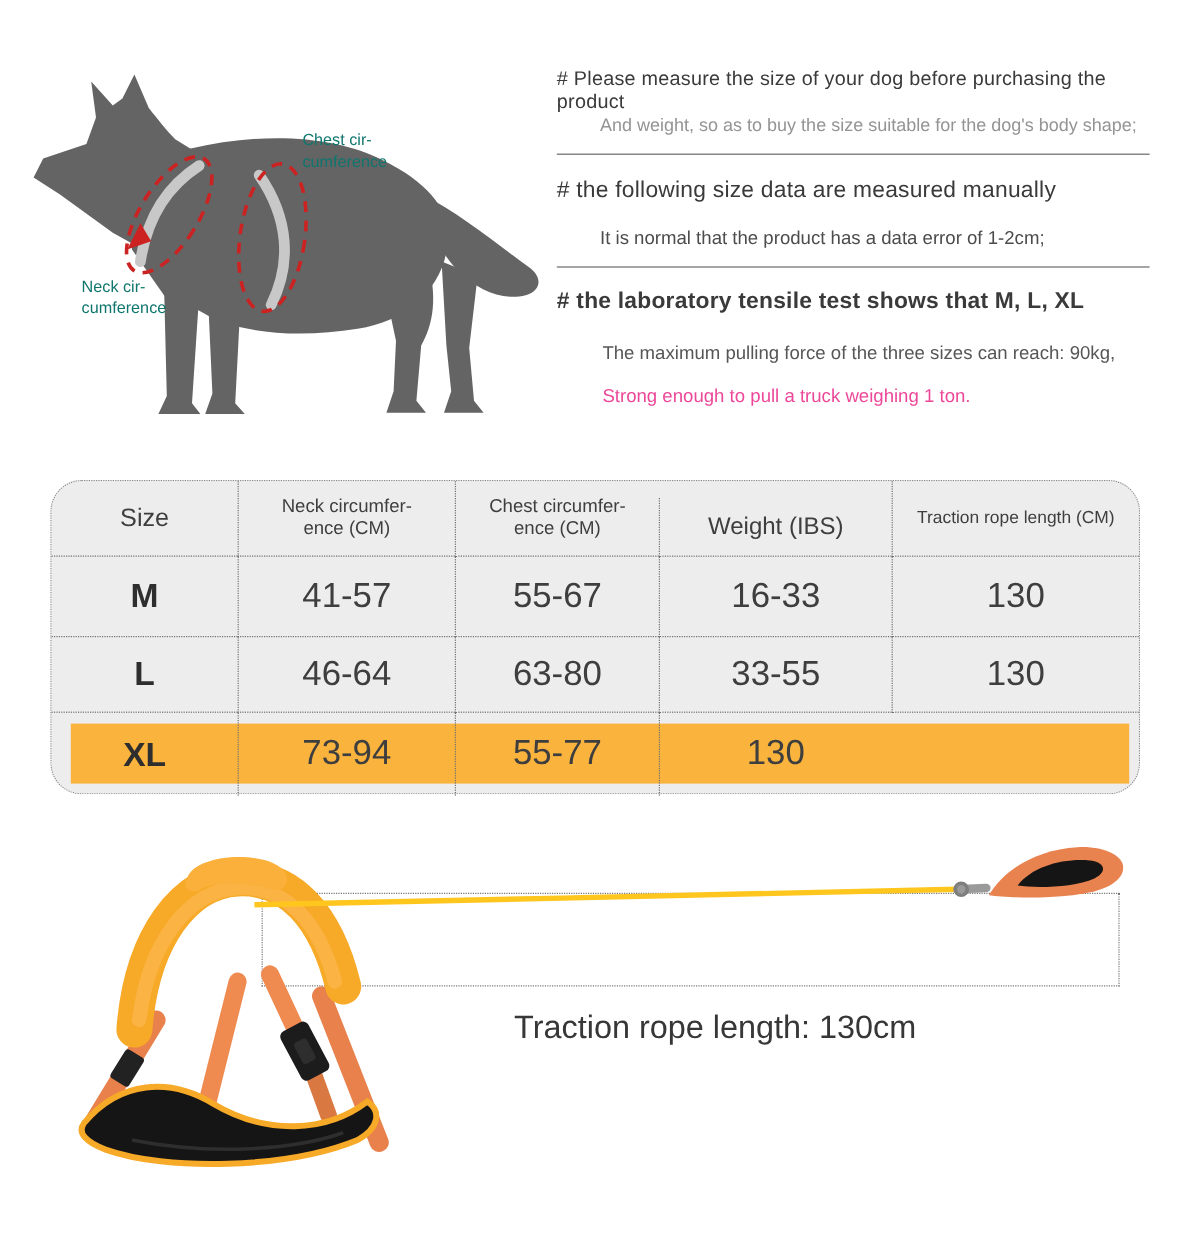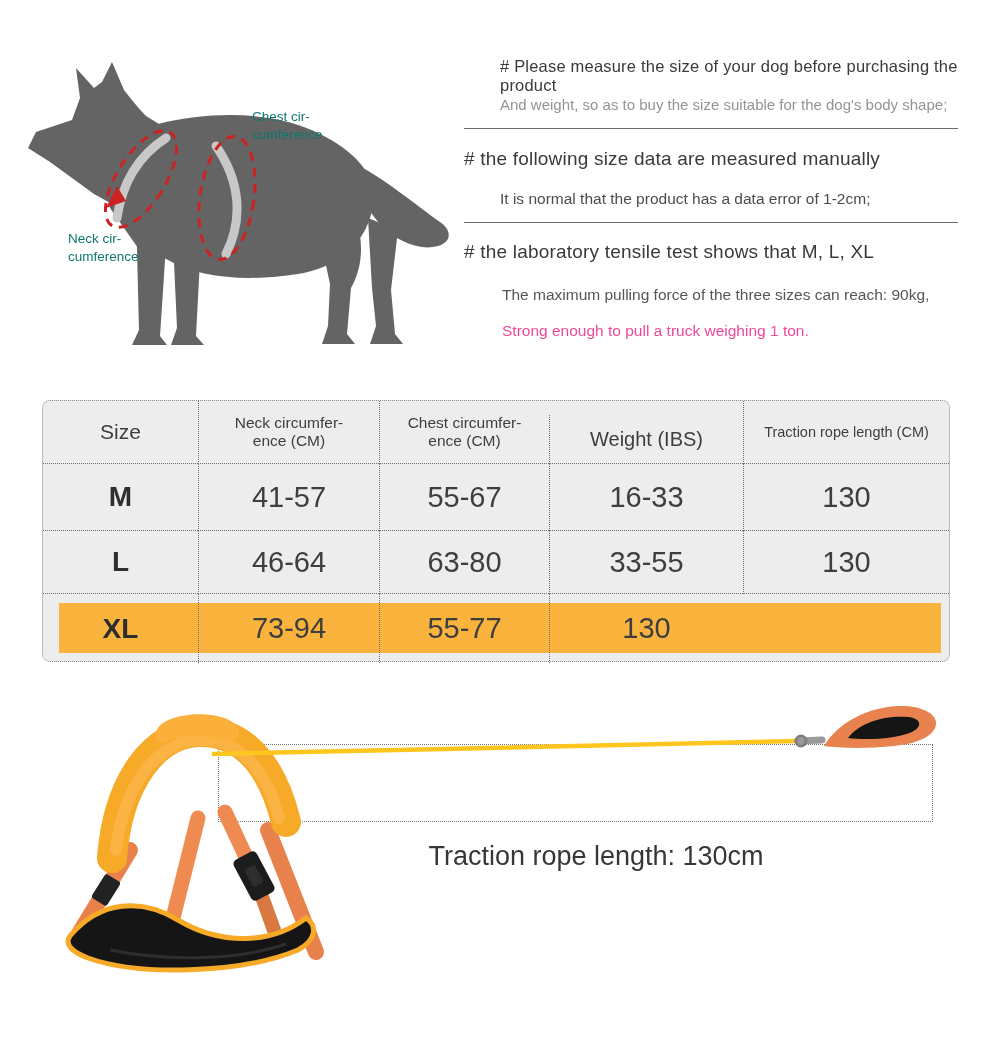--- a/index.html
+++ b/index.html
@@ -13,29 +13,29 @@
 
   
   .diagram-label {
     white-space: pre-line; font-size: 13.5px; line-height: 1.3;
     color: #0f766e;
   }
 
   
   #notes { left: 462px; top: 40px; width: 500px; height: 330px; }
   .note-head { position: absolute; color: #3a3a3a; letter-spacing: .2px; }
-  .note-head.sz1 { font-size: 16.5px; margin-left: 36px; }
+  .note-head.sz1 { font-size: 16.5px; }
   .note-head.sz2 { font-size: 19px; }
   .note-sub { position: absolute; }
   .divider { position: absolute; left: 2px; width: 494px; border-top: 1px solid #6a6a6a; }
 
   
   #size-table {
     left: 42px; top: 400px; width: 908px; height: 262px;
-    background: #ededed; border: 1px dotted #8a8a8a; border-radius: 8px;
+    background: #ededed; border: 1px dotted #8a8a8a; border-radius: 26px;
   }
   #xl-band {
     position: absolute; left: 16px; top: 202px; width: 882px; height: 50px;
     background: #fab43e; z-index: 0;
   }
   #table-grid {
     position: relative; z-index: 1; width: 100%; height: 100%;
     display: grid;
     grid-template-columns: 155px 181px 170px 194px 1fr;
     grid-template-rows: 63px 67px 63px 69px;
@@ -108,21 +108,21 @@
 
   <div class="abs" id="notes">
     <p class="note-head sz1" style="left:2px; top:17px;"># Please measure the size of your dog before purchasing the product</p>
     <p class="note-sub" style="left:38px; top:56px; font-size:15px; color:#949494;">And weight, so as to buy the size suitable for the dog's body shape;</p>
     <div class="divider" style="top:88px;"></div>
 
     <p class="note-head sz2" style="left:2px; top:108px;"># the following size data are measured manually</p>
     <p class="note-sub" style="left:38px; top:150px; font-size:15.5px; color:#4c4c4c;">It is normal that the product has a data error of 1-2cm;</p>
     <div class="divider" style="top:182px;"></div>
 
-    <p class="note-head sz2" style="left:2px; top:201px;"># the laboratory tensile test shows that M, L, XL</p>
+    <p class="note-head sz2" style="left:2px; top:201px;font-weight:bold;"># the laboratory tensile test shows that M, L, XL</p>
     <p class="note-sub" style="left:40px; top:246px; font-size:15.5px; color:#565656;">The maximum pulling force of the three sizes can reach: 90kg,</p>
     <p class="note-sub" style="left:40px; top:282px; font-size:15.5px; color:#ec4899;">Strong enough to pull a truck weighing 1 ton.</p>
   </div>
 
   <div class="abs" id="size-table">
     <div id="xl-band"></div>
     <div id="table-grid">
 
       <div class="cell bb th-size">Size</div>
       <div class="cell bb bl th-small">Neck circumfer-

